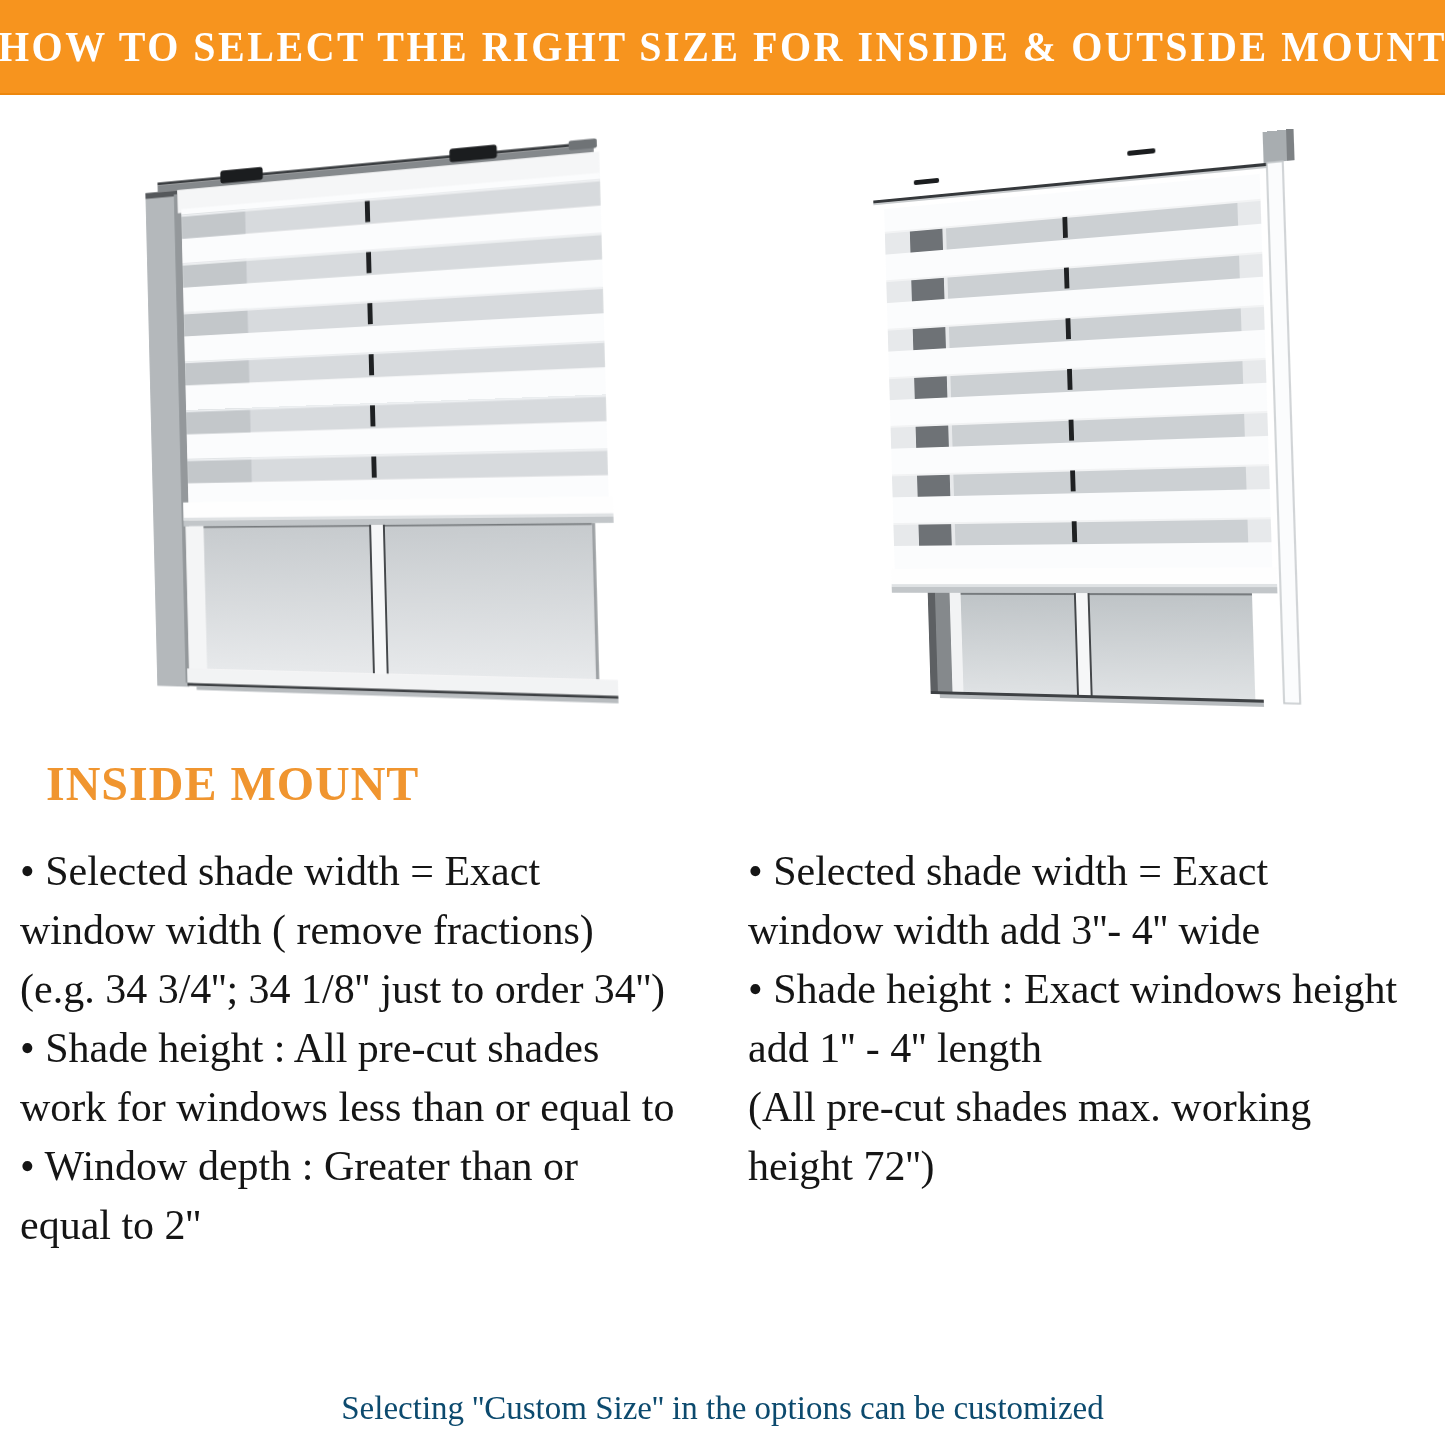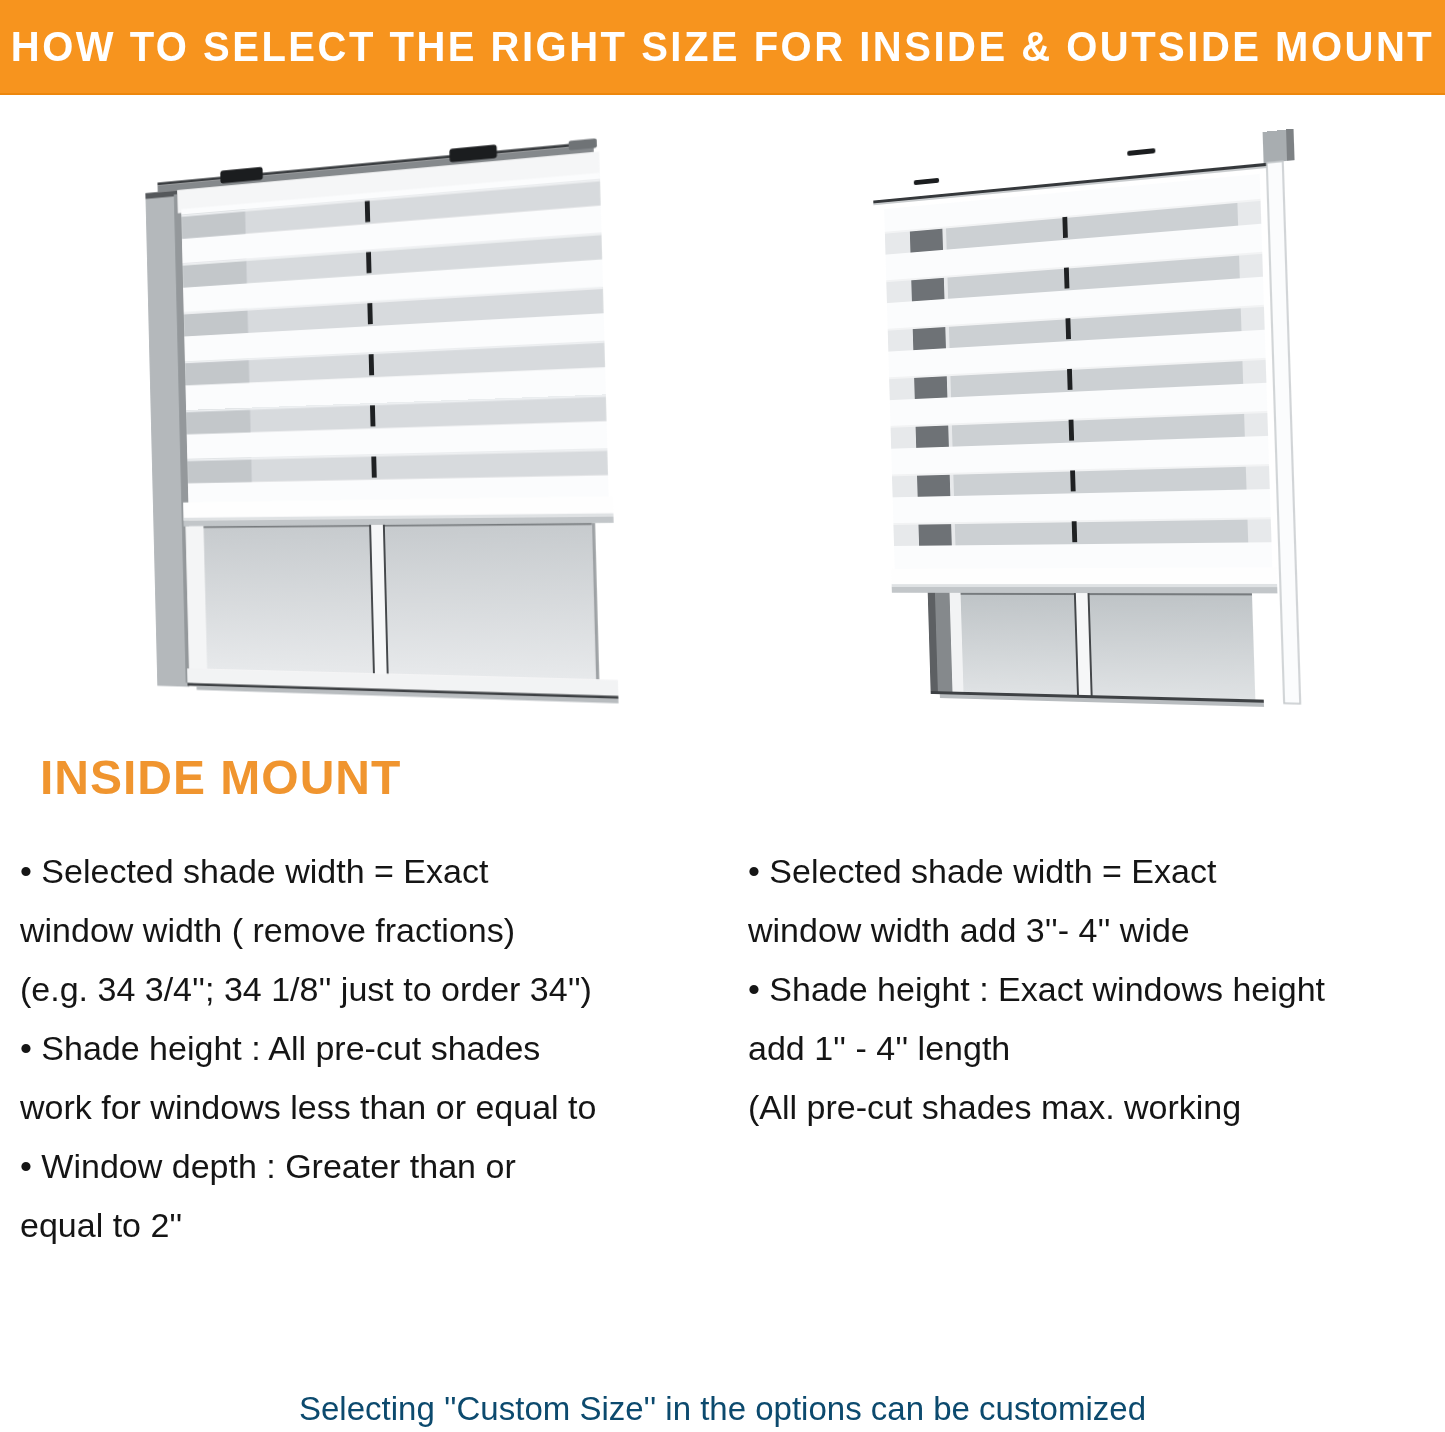--- a/index.html
+++ b/index.html
@@ -1,45 +1,45 @@
 <!DOCTYPE html>
 <html><head>
 <meta charset="utf-8">
 <style>
   html,body{margin:0;padding:0;background:#ffffff;}
   .page{
     position:relative;width:1445px;height:1432px;overflow:hidden;background:#ffffff;
-    font-family:Liberation Sans, sans-serif;
+    font-family:Liberation Serif, serif;
   }
   
   .banner{
     position:absolute;left:0;top:0;width:1445px;height:93px;
     background:#F7941E;border-bottom:2px solid #ED870D;
     display:flex;align-items:center;justify-content:center;
   }
   .banner span{
     color:#ffffff;font-weight:800;font-size:40px;letter-spacing:2.5px;
     white-space:nowrap;transform:scaleY(1.08);
   }
   
   .fig{position:absolute;margin:0;padding:0;}
   .fig-left{left:118px;top:148px;width:512px;height:598px;}
   .fig-right{left:853px;top:150px;width:472px;height:600px;}
   .fig svg{display:block;width:100%;height:100%;}
   .fig-left svg{transform:perspective(900px) rotateY(-12deg) rotate(-1.5deg);}
   .fig-right svg{transform:perspective(900px) rotateY(-12deg) rotate(-1.8deg);}
   
   .mount-heading{
-    position:absolute;margin:0;font-weight:bold;font-size:48px;letter-spacing:1px;
+    position:absolute;margin:6px;font-weight:bold;font-size:48px;letter-spacing:1px;
     color:#F0952F;white-space:nowrap;text-align:right;
   }
   .heading-inside{left:40px;top:750px;}
   .heading-outside{left:766px;top:750px;}
   
-  .bullets{position:absolute;top:842px;color:#151515;font-size:34px;}
+  .bullets{position:absolute;top:842px;color:#151515;font-size:42px;}
   .bullets-left{left:20px;width:700px;}
   .bullets-right{left:748px;width:690px;}
   .bullets .ln{height:59px;line-height:59px;white-space:nowrap;}
   
   .footer-note{
     position:absolute;left:0;top:1390px;width:1445px;text-align:center;
     font-size:33px;color:#0c4a6e;white-space:nowrap;
   }
 </style>
 </head>
@@ -219,17 +219,18 @@
     <div class="ln">• Window depth : Greater than or</div>
     <div class="ln">equal to 2''</div>
   </div>
 
   <div class="bullets bullets-right">
     <div class="ln">• Selected shade width = Exact</div>
     <div class="ln">window width add 3''- 4'' wide</div>
     <div class="ln">• Shade height : Exact windows height</div>
     <div class="ln">add 1'' - 4'' length</div>
     <div class="ln">(All pre-cut shades max. working</div>
+    <div class="ln">height 72'')</div>
   </div>
 
   <div class="footer-note">Selecting ''Custom Size'' in the options can be customized</div>
 
 </div>
 
 </body></html>

